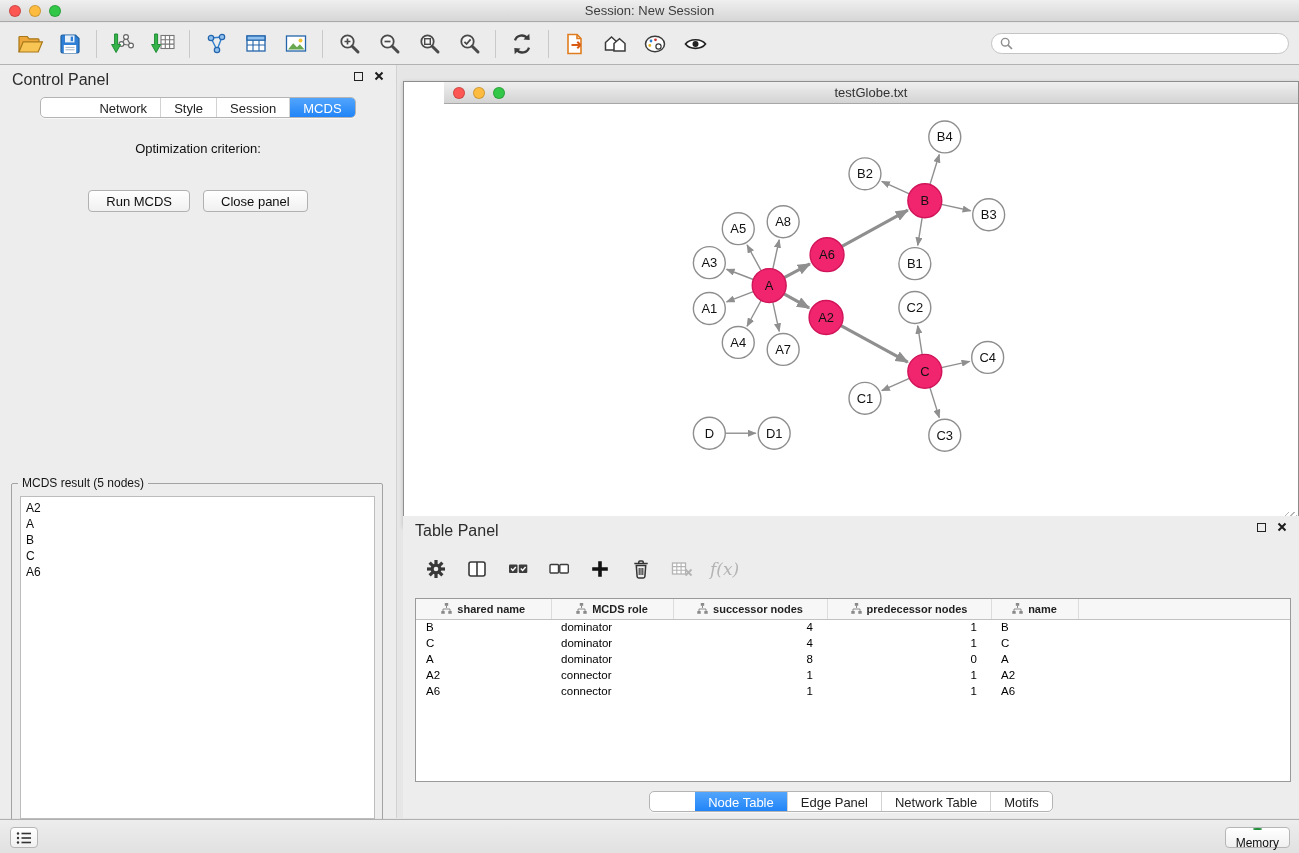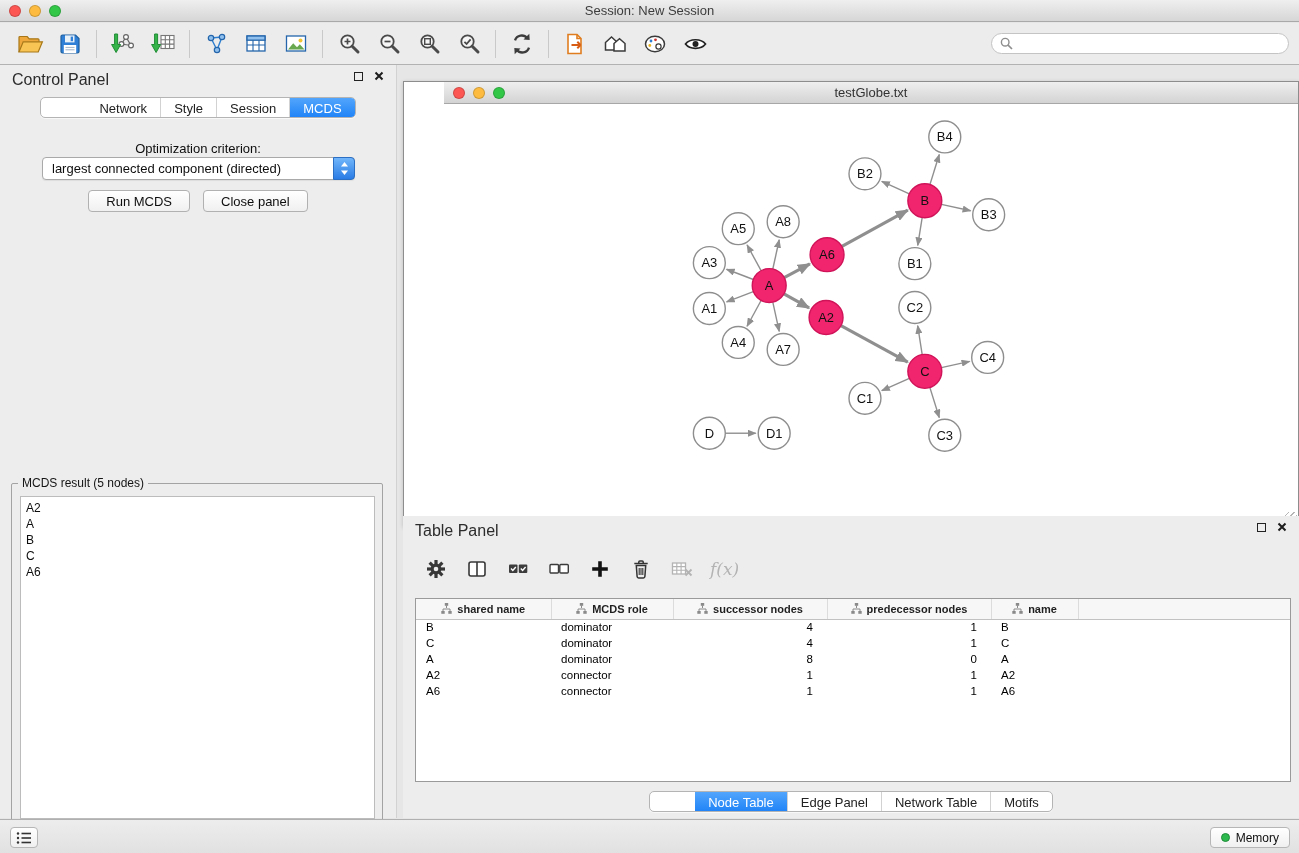--- a/index.html
+++ b/index.html
@@ -64,21 +64,21 @@
   thead th{height:20px;background:#f7f7f7;border-bottom:1px solid #c2c2c2;border-right:1px solid #dcdcdc;font-size:11px;font-weight:bold;color:#1f1f1f;}
   thead th:last-child{border-right:none;}
   .th-inner{display:flex;align-items:center;justify-content:center;gap:5px;}
   tbody td{height:16px;font-size:11.5px;padding:0 10px;color:#000;white-space:nowrap;overflow:hidden;}
   tbody td.num{text-align:right;padding-right:14px;}
   .tp-tabs{position:absolute;bottom:6px;left:0;width:100%;display:flex;justify-content:center;}
 
   
   .statusbar{position:absolute;left:0;bottom:0;height:34px;width:100%;background:linear-gradient(#ededed,#e1e1e1);border-top:1px solid #b0b0b0;}
   .list-btn{position:absolute;left:10px;top:7px;width:28px;height:21px;background:linear-gradient(#ffffff,#f0f0f0);border:1px solid #b6b6b6;border-radius:4px;display:flex;align-items:center;justify-content:center;}
-  .memory-btn{position:absolute;right:9px;top:7px;height:21px;padding:0 10px;background:linear-gradient(#ffffff,#f0f0f0);border:1px solid #b6b6b6;border-radius:4px;display:flex;align-items:center;gap:6px;font-size:12px;color:#0e0e0e;}
+  .memory-btn{position:absolute;right:9px;top:7px;height:21px;padding:0 10px;background:linear-gradient(#ffffff,#f0f0f0);border:1px solid #b6b6b6;border-radius:4px;display:flex;align-items:center;gap:6px;font-size:12px;color:#0e0e0e;flex-direction:column;}
   .mem-dot{width:9px;height:9px;border-radius:50%;background:#2eb94e;border:1px solid #1f8c39;display:inline-block;}
 </style>
 </head>
 <body>
 
 <div class="titlebar">
   <div class="traffic">
     <div class="light red"></div>
     <div class="light yellow"></div>
     <div class="light green"></div>
@@ -236,29 +236,20 @@
   </div>
   <div class="tabs-row">
     <div class="seg-control" id="cp-tabs">
         <div class="seg">Network</div>
         <div class="seg">Style</div>
         <div class="seg">Session</div>
         <div class="seg active">MCDS</div>
       </div>
   </div>
   <div class="opt-label">Optimization criterion:</div>
-  <div class="dropdown">
-    <span class="dd-text">largest connected component (directed)</span>
-    <span class="dd-btn">
-      <svg width="9" height="15" viewBox="0 0 9 15">
-        <path d="M4.5 1 L8 5.4 H1 Z" fill="#fff"></path>
-        <path d="M4.5 14 L1 9.6 H8 Z" fill="#fff"></path>
-      </svg>
-    </span>
-  </div>
   <div class="btn-row">
     <button class="aqua-btn">Run MCDS</button>
     <button class="aqua-btn">Close panel</button>
   </div>
   <div class="fieldset">
     <span class="legend">MCDS result (5 nodes)</span>
     <div class="result-list" id="mcds-list">
         <div class="result-item">A2</div>
         <div class="result-item">A</div>
         <div class="result-item">B</div>

